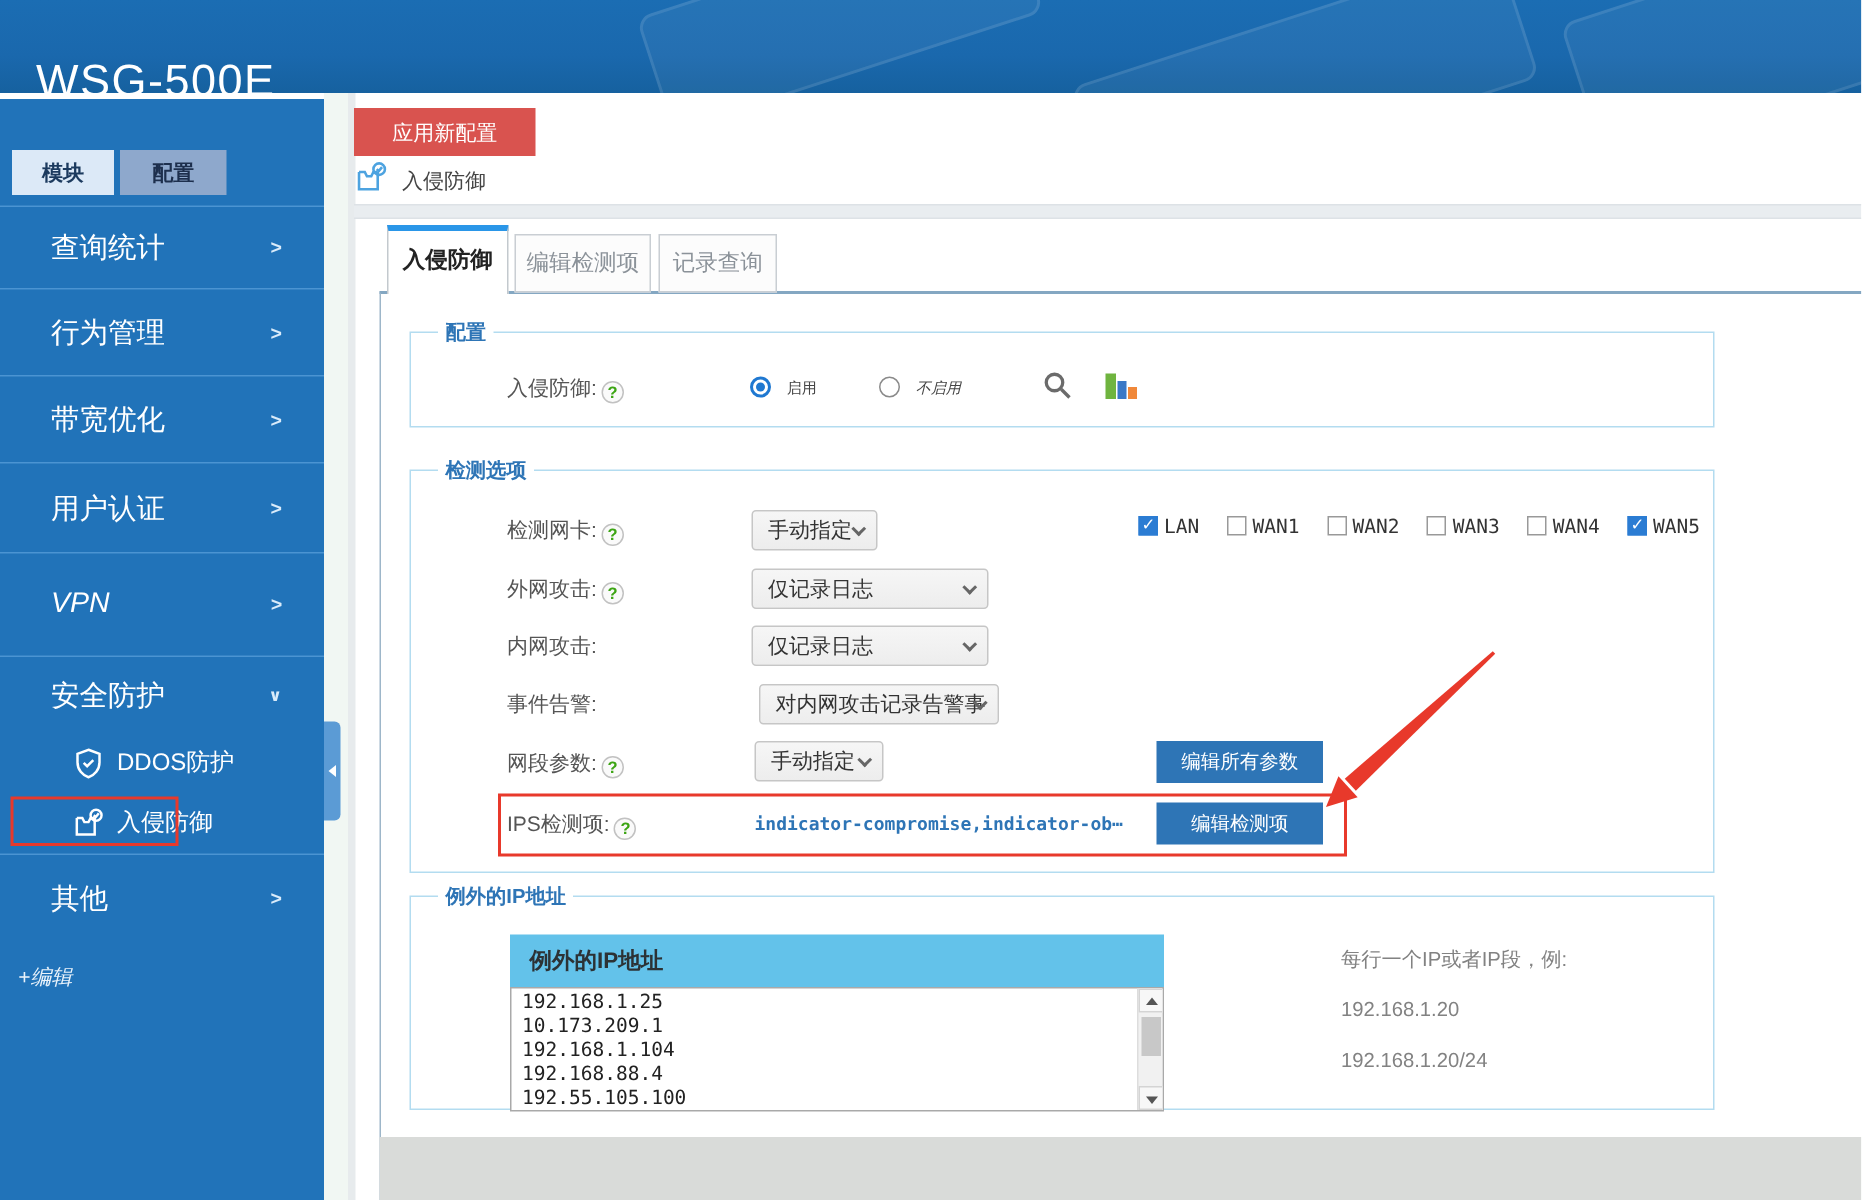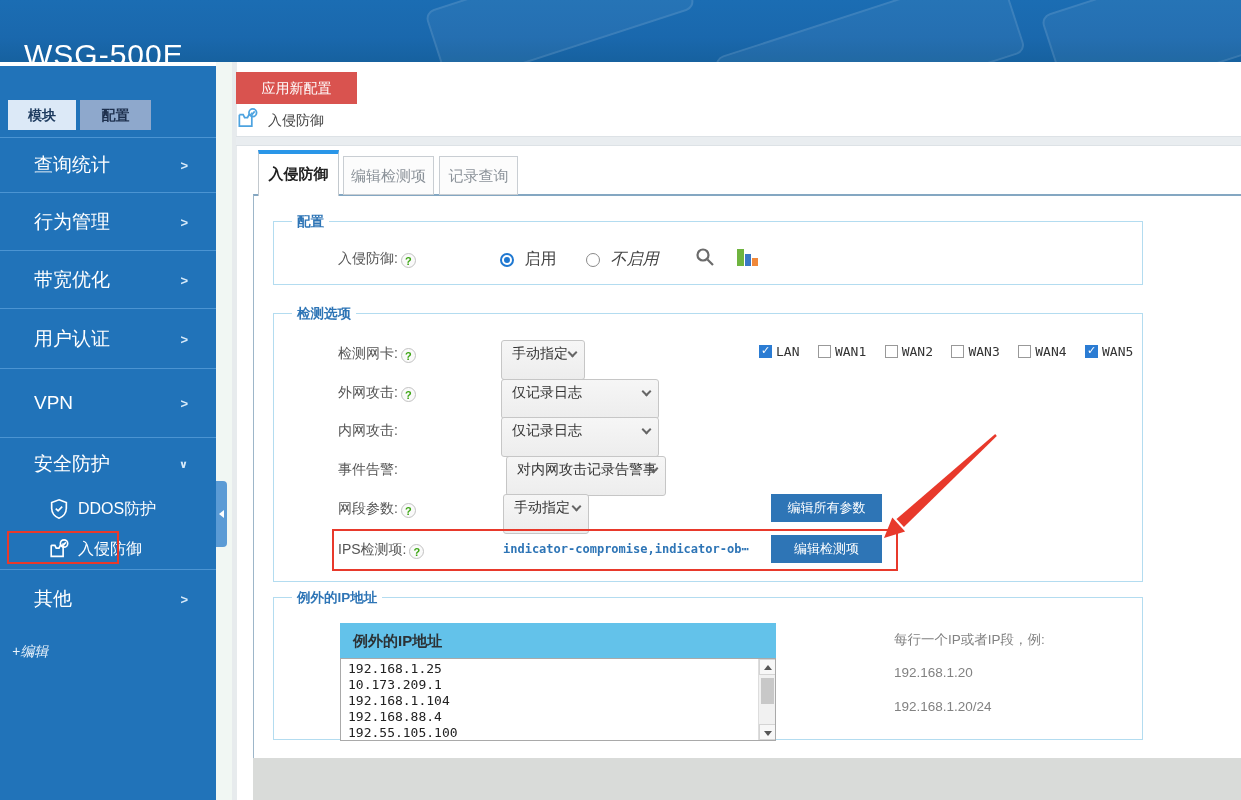--- a/index.html
+++ b/index.html
@@ -61,31 +61,31 @@
   .tab.t2{left:439px;top:156px;width:79px;height:39px;line-height:37px;}
 
   
   .fs{position:absolute;border:1px solid #b3dcf0;background:#fff;}
   .fs .legend{position:absolute;top:-9px;left:18px;background:#fff;padding:0 5px;
               font-size:13.5px;font-weight:bold;color:#2e75b6;}
   .frm-label{position:absolute;font-size:14px;color:#555;white-space:nowrap;}
   .help{display:inline-block;width:15px;height:15px;border-radius:50%;border:1px solid #c2c2c2;
         background:#fafafa;color:#3da514;font-size:11px;font-weight:bold;text-align:center;
         line-height:14px;vertical-align:-2px;margin-left:3px;cursor:pointer;}
-  .select{position:absolute;height:40px;background:linear-gradient(180deg,#f6f6f6,#ededed);
+  .select{position:absolute;height:27px;background:linear-gradient(180deg,#f6f6f6,#ededed);
           border:1px solid #c6c6c6;border-radius:3px;font-size:14px;color:#333;
           line-height:25px;padding:0 4px 0 10px;white-space:nowrap;overflow:hidden;cursor:pointer;}
   .select .car{position:absolute;right:8px;top:8px;width:7px;height:7px;
                border-left:2px solid #666;border-bottom:2px solid #666;transform:rotate(-45deg);}
   .radio{display:inline-block;width:14px;height:14px;border-radius:50%;border:1px solid #8a8a8a;
          background:#fff;vertical-align:-3px;margin-right:6px;position:relative;cursor:pointer;}
   .radio.checked{border:2px solid #1f78d1;}
   .radio.checked::after{content:"";position:absolute;left:2px;top:2px;width:6px;height:6px;
          border-radius:50%;background:#1f78d1;}
-  .rlabel{font-size:16px;color:#444;}
+  .rlabel{font-size:10px;color:#444;}
   .cb{display:inline-block;width:13px;height:13px;border:1px solid #999;background:#fff;
       vertical-align:-2px;margin-right:4px;position:relative;cursor:pointer;}
   .cb.checked{background:#2b7cd3;border-color:#2b7cd3;}
   .cb.checked::after{content:"✓";position:absolute;left:1px;top:-2px;color:#fff;font-size:11px;font-weight:bold;}
   .iface{font-size:13px;color:#333;font-family:"DejaVu Sans Mono","Liberation Mono",monospace;margin-right:14px;}
   .blue-btn{position:absolute;width:111px;height:28px;background:#2e75b6;color:#fff;font-size:13px;
             text-align:center;line-height:28px;cursor:pointer;}
   .ips-value{position:absolute;font-family:"DejaVu Sans Mono","Liberation Mono",monospace;
              font-size:12px;font-weight:bold;color:#2e75b6;white-space:nowrap;}
   .red-note{position:absolute;border:2px solid #e8392b;pointer-events:none;}
@@ -144,21 +144,21 @@
       <span class="chev">&gt;</span>
     </div>
     <div class="menu-item" style="top:188px;height:58px;">
       <span class="lbl">带宽优化</span>
       <span class="chev">&gt;</span>
     </div>
     <div class="menu-item" style="top:246px;height:60px;">
       <span class="lbl">用户认证</span>
       <span class="chev">&gt;</span>
     </div>
-    <div class="menu-item" style="top:306px;height:69px;">
+    <div class="menu-item" style="top:306px;height:69px;font-style:italic;">
       <span class="lbl">VPN</span>
       <span class="chev">&gt;</span>
     </div>
     <div class="menu-item" style="top:375px;height:52px;">
       <span class="lbl">安全防护</span>
       <span class="chev" style="font-size:11px;">∨</span>
     </div>
 
     <div class="submenu-item" style="top:427px;height:40px;">
       <span class="ico">

